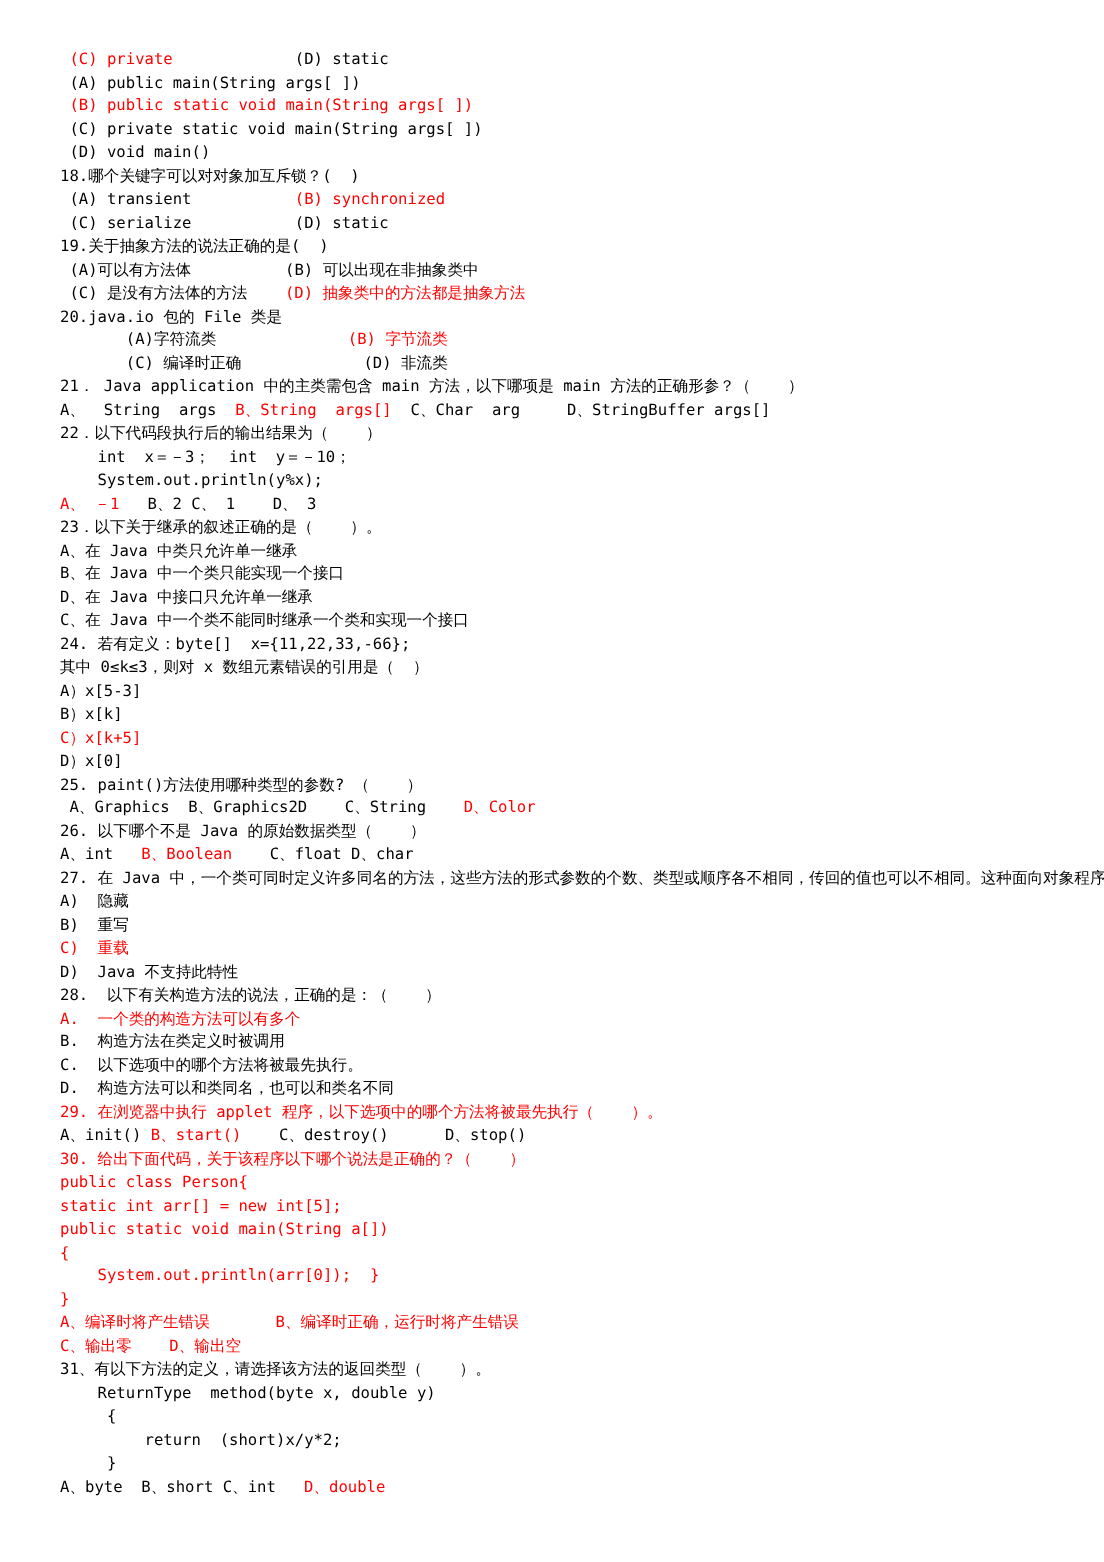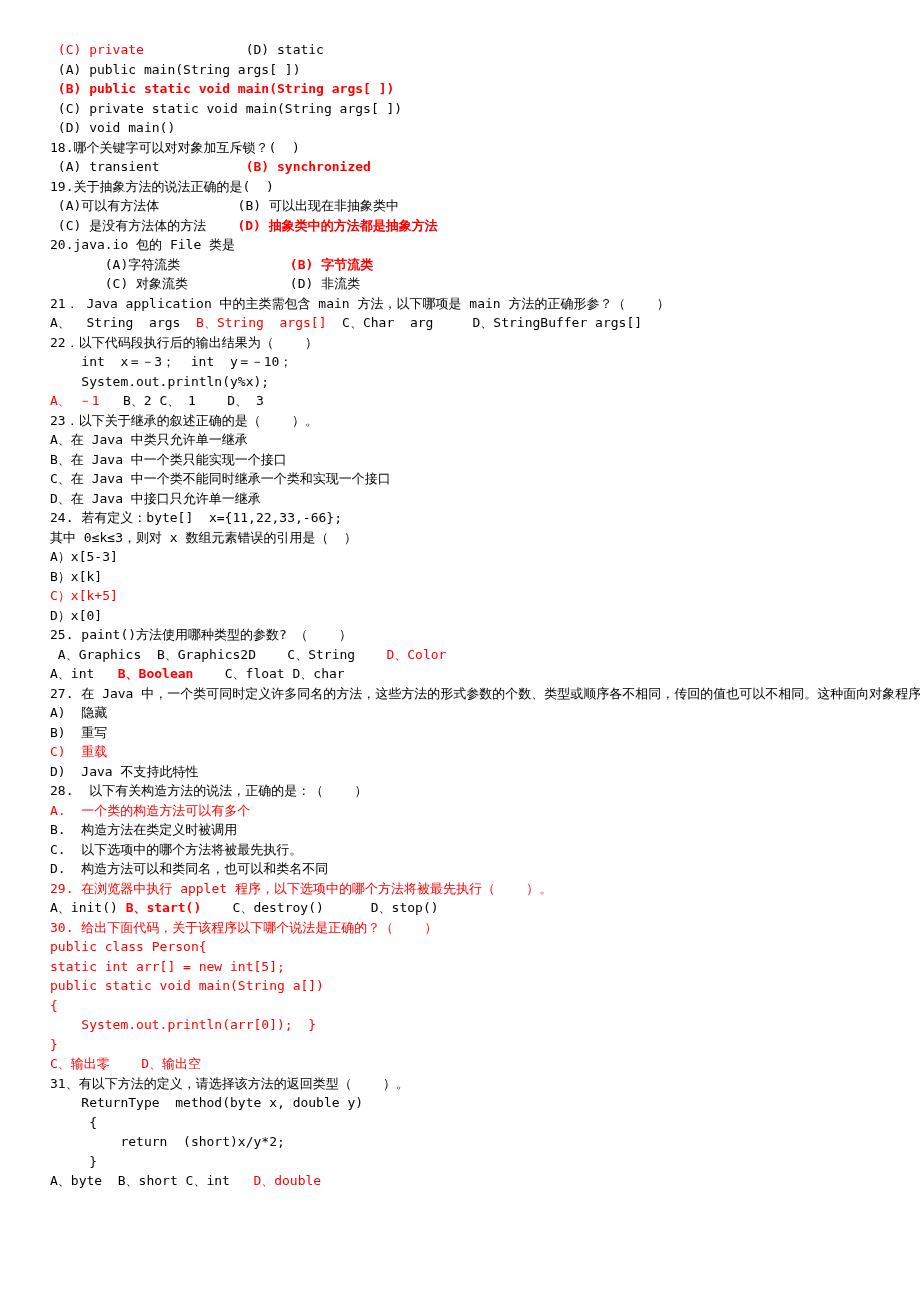--- a/index.html
+++ b/index.html
@@ -10,79 +10,82 @@
     background: #fff;
     padding: 40px 50px;
     margin: 0;
   }
   .line {
     white-space: pre-wrap;
     margin: 0;
     min-height: 1.2em;
   }
   .red { color: #ff0000; margin-top: 32px; }
-  .bold { font-weight: bold; }
+  .bold { font-weight: normal; }
   span { white-space: pre; }
 </style>
 </head>
 <body>
 
 <div id="content">
     <div class="line"><span> </span><span class="red">(C) private</span><span>             (D) static</span></div>
     <div class="line"><span> (A) public main(String args[ ])</span></div>
     <div class="line"><span> </span><span class="red bold">(B) public static void main(String args[ ])</span></div>
     <div class="line"><span> (C) private static void main(String args[ ])</span></div>
     <div class="line"><span> (D) void main()</span></div>
     <div class="line"><span>18.哪个关键字可以对对象加互斥锁？(  )</span></div>
     <div class="line"><span> (A) transient           </span><span class="red bold">(B) synchronized</span></div>
+    <div class="line"><span> (C) serialize           (D) static</span></div>
     <div class="line"><span>19.关于抽象方法的说法正确的是(  )</span></div>
     <div class="line"><span> (A)可以有方法体          (B) 可以出现在非抽象类中</span></div>
     <div class="line"><span> (C) 是没有方法体的方法    </span><span class="red bold">(D) 抽象类中的方法都是抽象方法</span></div>
     <div class="line"><span>20.java.io 包的 File 类是</span></div>
     <div class="line"><span>       (A)字符流类              </span><span class="red bold">(B) 字节流类</span></div>
-    <div class="line"><span>       (C) 对象流类             (D) 非流类</span></div>
+    <div class="line"><span>       (C) 编译时正确             (D) 非流类</span></div>
     <div class="line"><span>21． Java application 中的主类需包含 main 方法，以下哪项是 main 方法的正确形参？（    ）</span></div>
     <div class="line"><span>A、  String  args  </span><span class="red">B、String  args[]</span><span>  C、Char  arg     D、StringBuffer args[]</span></div>
     <div class="line"><span>22．以下代码段执行后的输出结果为（    ）</span></div>
     <div class="line"><span>    int  x＝－3；  int  y＝－10；</span></div>
     <div class="line"><span>    System.out.println(y%x);</span></div>
     <div class="line"><span class="red">A、 －1</span><span>   B、2 C、 1    D、 3</span></div>
     <div class="line"><span>23．以下关于继承的叙述正确的是（    ）。</span></div>
     <div class="line"><span>A、在 Java 中类只允许单一继承</span></div>
     <div class="line"><span>B、在 Java 中一个类只能实现一个接口</span></div>
+    <div class="line"><span>D、在 Java 中接口只允许单一继承</span></div>
     <div class="line"><span>C、在 Java 中一个类不能同时继承一个类和实现一个接口</span></div>
-    <div class="line"><span>D、在 Java 中接口只允许单一继承</span></div>
     <div class="line"><span>24. 若有定义：byte[]  x={11,22,33,-66};</span></div>
     <div class="line"><span>其中 0≤k≤3，则对 x 数组元素错误的引用是（  ）</span></div>
     <div class="line"><span>A）x[5-3]</span></div>
     <div class="line"><span>B）x[k]</span></div>
     <div class="line"><span class="red">C）x[k+5]</span></div>
     <div class="line"><span>D）x[0]</span></div>
     <div class="line"><span>25. paint()方法使用哪种类型的参数? （    ）</span></div>
     <div class="line"><span> A、Graphics  B、Graphics2D    C、String    </span><span class="red">D、Color</span></div>
+    <div class="line"><span>26. 以下哪个不是 Java 的原始数据类型（    ）</span></div>
     <div class="line"><span>A、int   </span><span class="red bold">B、Boolean</span><span>    C、float D、char</span></div>
     <div class="line"><span>27. 在 Java 中，一个类可同时定义许多同名的方法，这些方法的形式参数的个数、类型或顺序各不相同，传回的值也可以不相同。这种面向对象程序特性称为（  ）</span></div>
     <div class="line"><span>A)  隐藏</span></div>
     <div class="line"><span>B)  重写</span></div>
     <div class="line"><span class="red">C)  重载</span></div>
     <div class="line"><span>D)  Java 不支持此特性</span></div>
     <div class="line"><span>28.  以下有关构造方法的说法，正确的是：（    ）</span></div>
     <div class="line"><span class="red">A.  一个类的构造方法可以有多个</span></div>
     <div class="line"><span>B.  构造方法在类定义时被调用</span></div>
     <div class="line"><span>C.  以下选项中的哪个方法将被最先执行。</span></div>
     <div class="line"><span>D.  构造方法可以和类同名，也可以和类名不同</span></div>
     <div class="line"><span class="red">29. 在浏览器中执行 applet 程序，以下选项中的哪个方法将被最先执行（    ）。</span></div>
     <div class="line"><span>A、init() </span><span class="red bold">B、start()</span><span>    C、destroy()      D、stop()</span></div>
     <div class="line"><span class="red">30. 给出下面代码，关于该程序以下哪个说法是正确的？（    ）</span></div>
     <div class="line"><span class="red">public class Person{</span></div>
     <div class="line"><span class="red">static int arr[] = new int[5];</span></div>
     <div class="line"><span class="red">public static void main(String a[])</span></div>
     <div class="line"><span class="red">{</span></div>
     <div class="line"><span class="red">    System.out.println(arr[0]);  }</span></div>
     <div class="line"><span class="red">}</span></div>
+    <div class="line"><span class="red">A、编译时将产生错误       B、编译时正确，运行时将产生错误</span></div>
     <div class="line"><span class="red">C、输出零    D、输出空</span></div>
     <div class="line"><span>31、有以下方法的定义，请选择该方法的返回类型（    ）。</span></div>
     <div class="line"><span>    ReturnType  method(byte x, double y)</span></div>
     <div class="line"><span>     {</span></div>
     <div class="line"><span>         return  (short)x/y*2;</span></div>
     <div class="line"><span>     }</span></div>
     <div class="line"><span>A、byte  B、short C、int   </span><span class="red">D、double</span></div>
   </div>
 
 </body></html>

